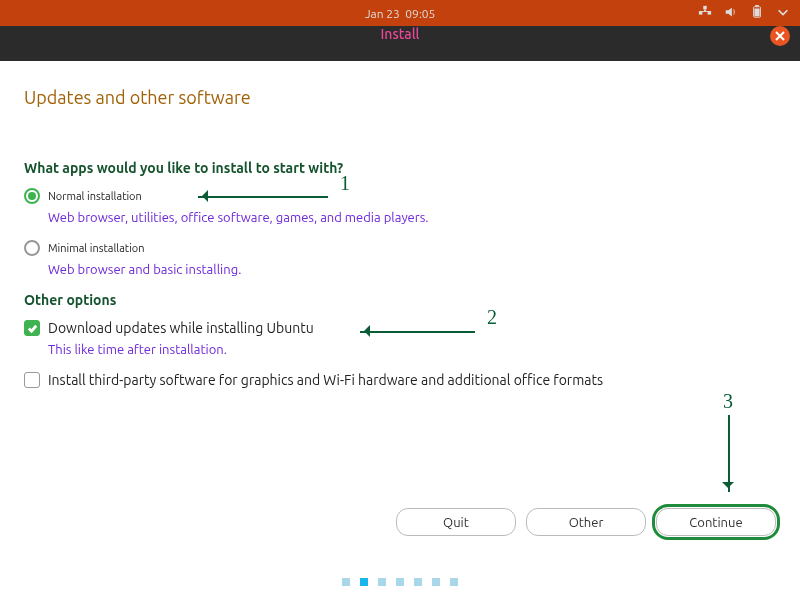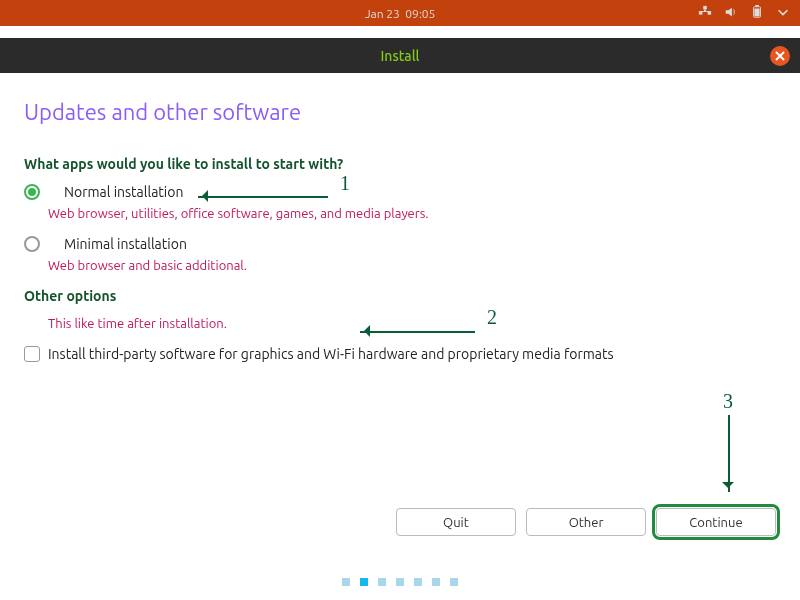--- a/index.html
+++ b/index.html
@@ -3,43 +3,43 @@
   <meta charset="utf-8">
   <style>
     * { box-sizing: border-box; margin: 0; padding: 0; font-family: Ubuntu, "Segoe UI", sans-serif; }
     body { width: 800px; height: 600px; background: #fff; overflow: hidden; position: relative; }
     
     .topbar { height: 26px; background: #c2410c; color: #ddd; display: flex; align-items: center; justify-content: center; font-size: 12px; position: relative; }
     .topbar .clock { font-weight: 400; }
     .topbar .tray { position: absolute; right: 10px; display: flex; gap: 12px; align-items: center; }
     .tray svg { width: 14px; height: 14px; fill: #ddd; }
     
-    .titlebar { height: 35px; background: #2b2b2b; color: #84cc16; display: flex; align-items: center; justify-content: center; font-size: 14px; font-weight: 500; position: relative; margin-top: 12px; }
+    .titlebar { height: 35px; background: #2b2b2b; color: #ec4899; display: flex; justify-content: center; font-size: 14px; font-weight: 500; position: relative; }
     .close-btn { position: absolute; right: 10px; width: 20px; height: 20px; border-radius: 50%; background: #e95420; display: flex; align-items: center; justify-content: center; cursor: pointer; }
     .close-btn svg { width: 10px; height: 10px; stroke: #fff; stroke-width: 2; }
     
     .content { padding: 26px 24px 0 24px; color: #333; }
-    h1 { font-size: 22px; font-weight: 400; margin-bottom: 32px; color: #8b5cf6; }
+    h1 { font-size: 18px; font-weight: 400; margin-bottom: 53px; color: #a16207; }
     
     .question { font-weight: 700; font-size: 14px; margin-bottom: 12px; color: #14532d; }
     
     .radio-row, .check-row { display: flex; align-items: center; gap: 8px; margin-bottom: 4px; cursor: pointer; }
     .radio { width: 16px; height: 16px; border-radius: 50%; border: 2px solid #3eb34f; display: flex; align-items: center; justify-content: center; flex-shrink: 0; }
     .radio.checked::after { content: ""; width: 8px; height: 8px; border-radius: 50%; background: #3eb34f; }
     .radio.unchecked { border-color: #999; }
-    .radio-label { font-size: 14px; color: #222; margin-left: 16px; }
-    .desc { font-size: 13px; color: #be185d; margin: 6px 0 16px 24px; }
+    .radio-label { font-size: 11px; color: #222; }
+    .desc { font-size: 13px; color: #6d28d9; margin: 6px 0 16px 24px; }
     
     .checkbox { width: 16px; height: 16px; border-radius: 3px; border: 1px solid #999; display: flex; align-items: center; justify-content: center; flex-shrink: 0; background: #fff; }
     .checkbox.checked { background: #3eb34f; border-color: #3eb34f; }
     .checkbox.checked svg { width: 11px; height: 11px; stroke: #fff; stroke-width: 3; fill: none; }
     .check-label { font-size: 14px; color: #222; }
     
     .buttons { position: absolute; bottom: 64px; right: 24px; display: flex; gap: 10px; }
-    button { width: 120px; height: 28px; background: #fff; border: 1px solid #bbb; border-radius: 4px; font-size: 13px; color: #333; cursor: pointer; }
+    button { width: 120px; height: 28px; background: #fff; border: 1px solid #bbb; border-radius: 12px; font-size: 13px; color: #333; cursor: pointer; }
     button.highlighted { outline: 3px solid #1e8c3a; outline-offset: 1px; text-align: center; }
     
     .dots { position: absolute; bottom: 14px; left: 50%; transform: translateX(-50%); display: flex; gap: 10px; }
     .dot { width: 8px; height: 8px; background: #a9d6e8; }
     .dot.active { background: #19b6ee; }
     
     .annot { position: absolute; pointer-events: none; color: #0a5c36; font-size: 20px; font-weight: 400; font-family: serif; }
     .arrow-h { display: inline-block; position: relative; }
     .arrow-h::before { content: ""; position: absolute; left: 0; top: 50%; width: 100%; border-top: 2px solid #0a5c36; }
     .arrow-h::after { content: ""; position: absolute; left: -2px; top: 50%; transform: translateY(-50%); border: 6px solid transparent; border-right-color: #0a5c36; }
@@ -92,29 +92,37 @@
   <div class="radio-row">
     <span class="radio checked"></span>
     <span class="radio-label">Normal installation</span>
   </div>
   <div class="desc">Web browser, utilities, office software, games, and media players.</div>
 
   <div class="radio-row">
     <span class="radio unchecked"></span>
     <span class="radio-label">Minimal installation</span>
   </div>
-  <div class="desc">Web browser and basic additional.</div>
+  <div class="desc">Web browser and basic installing.</div>
 
   <div class="question">Other options</div>
 
+  <div class="check-row">
+    <span class="checkbox checked">
+        <svg viewBox="0 0 12 12">
+          <path d="M2 6l3 3 5-6"></path>
+        </svg>
+      </span>
+    <span class="check-label">Download updates while installing Ubuntu</span>
+  </div>
   <div class="desc">This like time after installation.</div>
 
   <div class="check-row">
     <span class="checkbox"></span>
-    <span class="check-label">Install third-party software for graphics and Wi-Fi hardware and proprietary media formats</span>
+    <span class="check-label">Install third-party software for graphics and Wi-Fi hardware and additional office formats</span>
   </div>
 </div>
 
 <div class="buttons">
   <button>Quit</button>
   <button>Other</button>
   <button class="highlighted">Continue</button>
 </div>
 
 <div class="dots">

